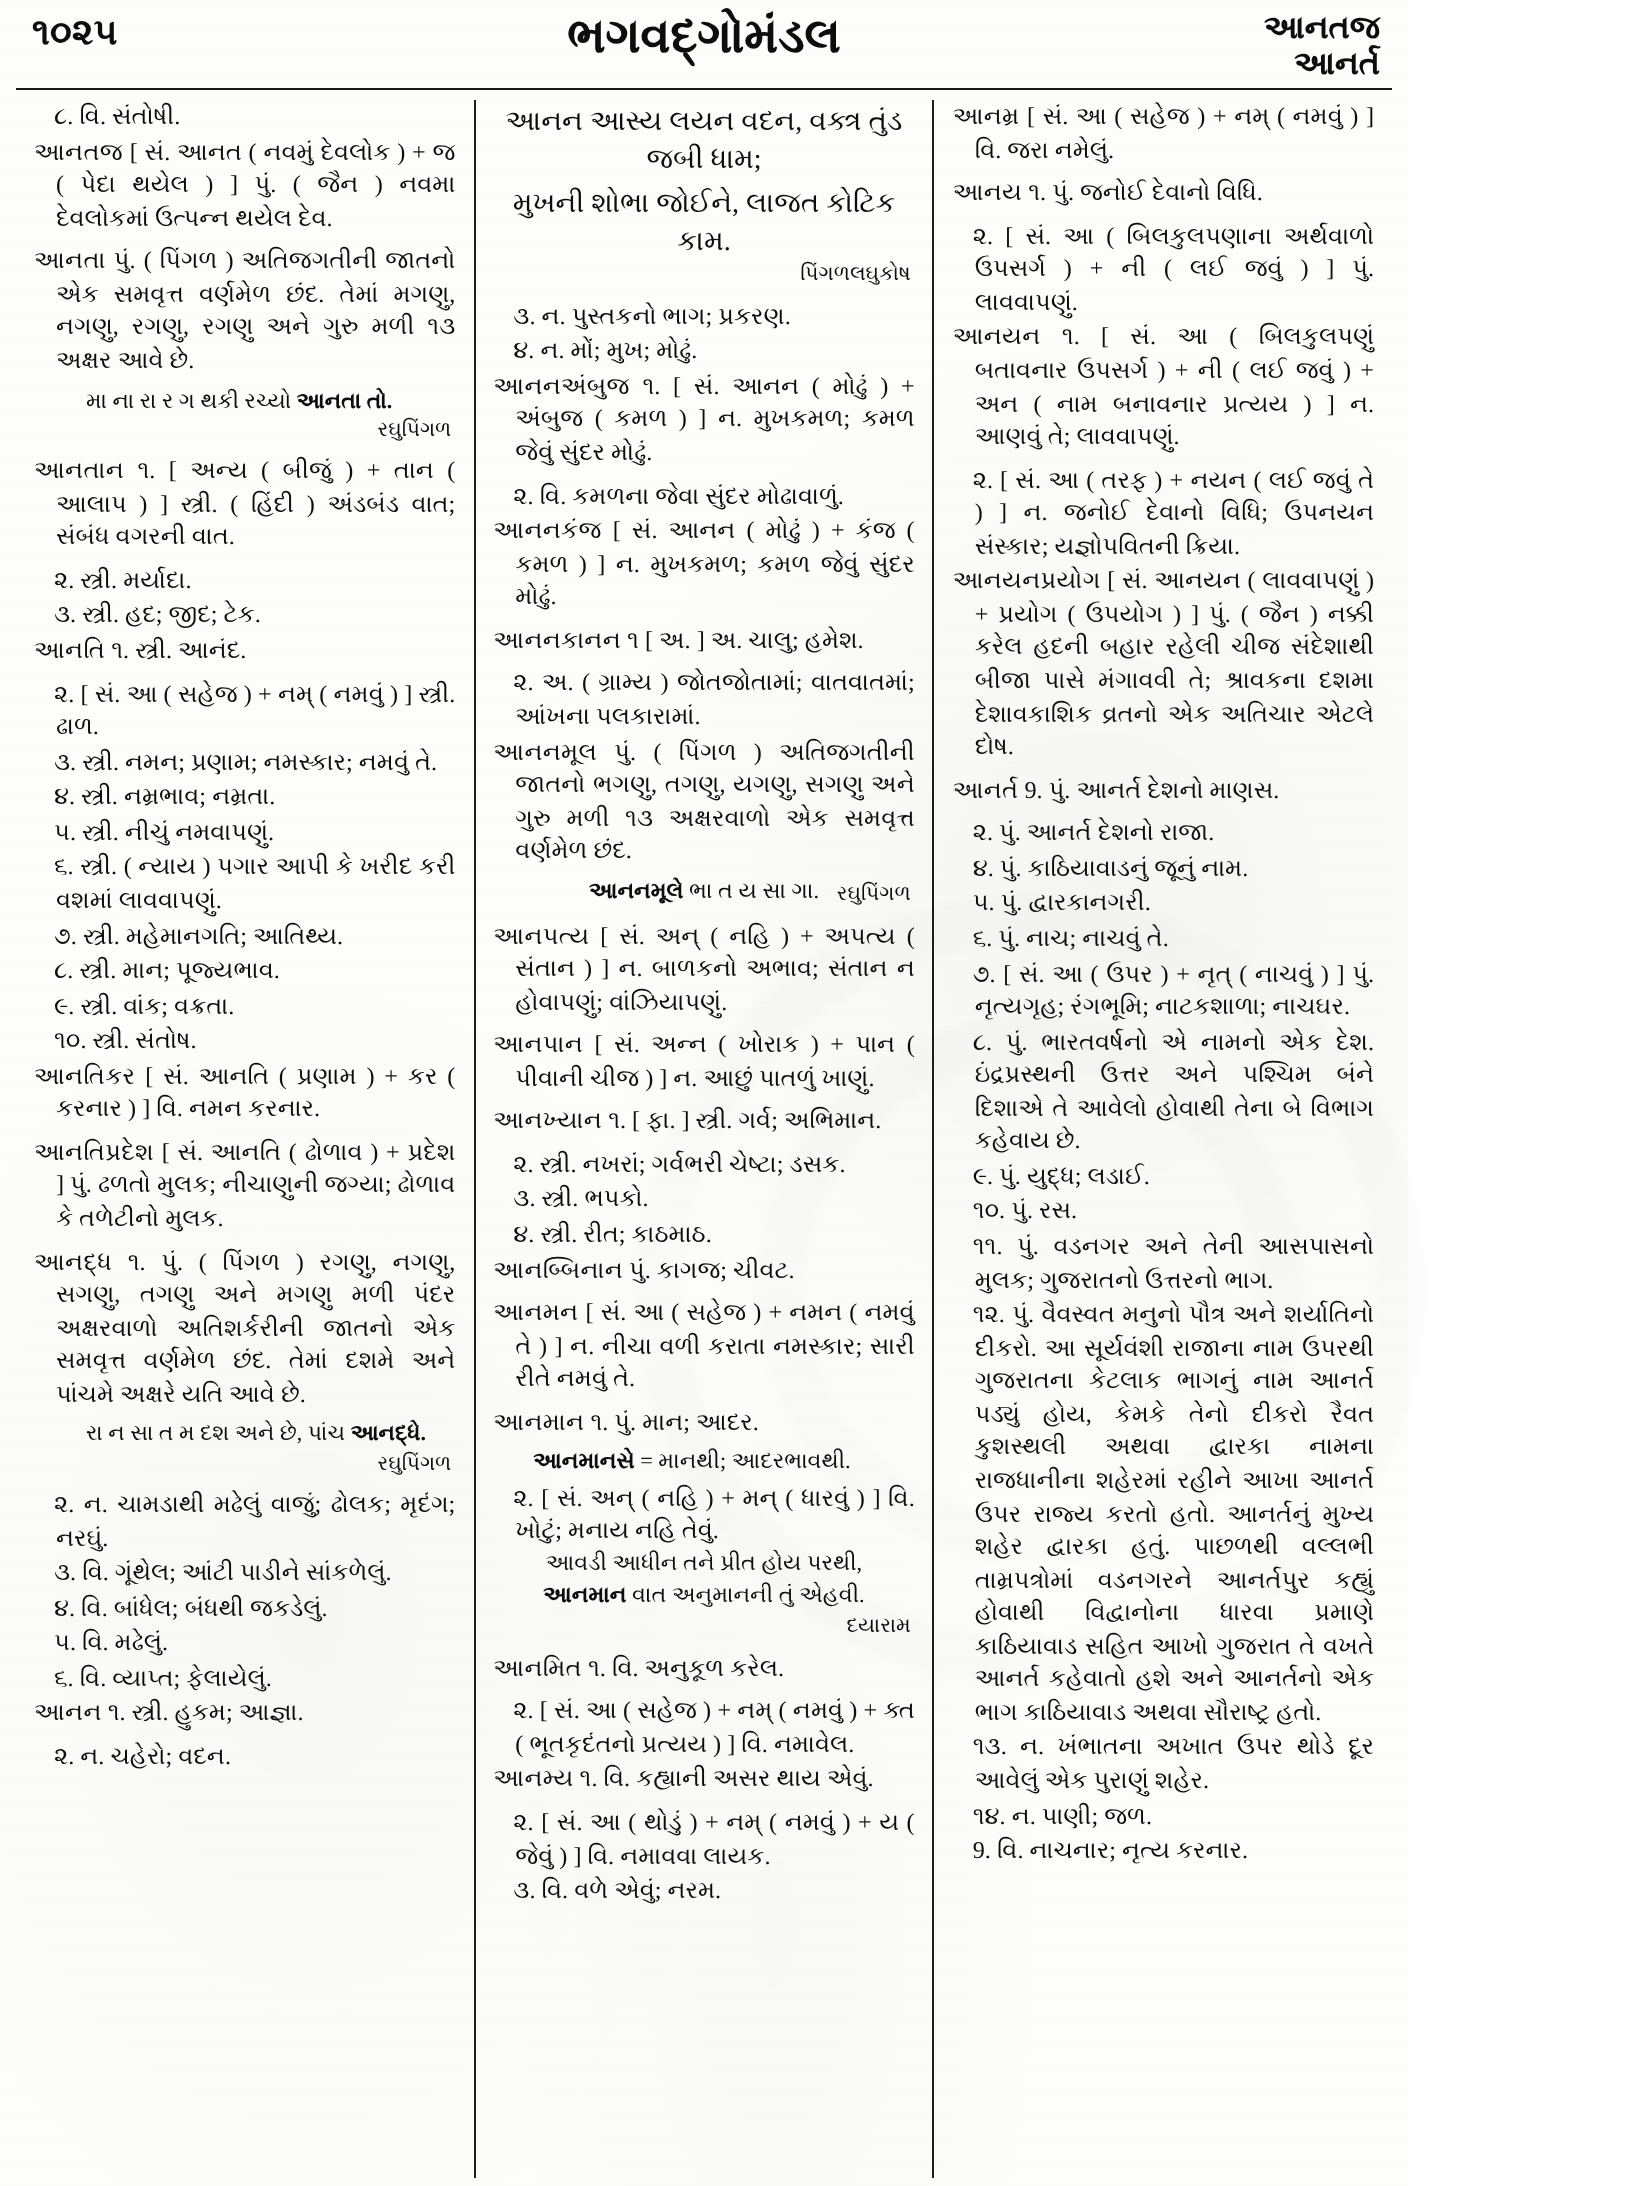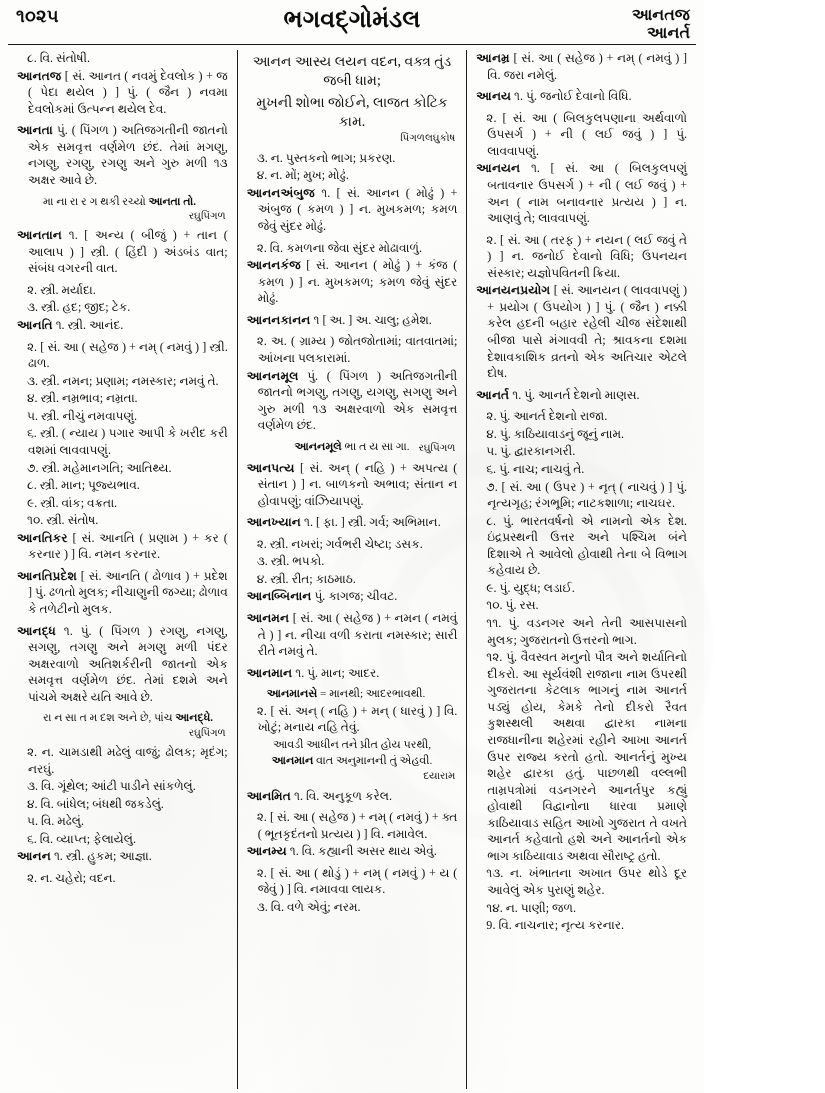--- a/index.html
+++ b/index.html
@@ -112,21 +112,21 @@
   .entry.hang { text-indent: -11px; }
   .sense {
     margin: 0 0 1.0px 0;
     font-size: 12.1px;
     line-height: 1.37;
     text-align: justify;
     padding-left: 11px;
     text-indent: -1px;
   }
   .hw {
-    font-weight: bold;
+    font-weight: normal;
     letter-spacing: .15px;
   }
   .verse {
     margin: 2px 0 0 0;
     font-size: 14px;
     line-height: 1.38;
     text-align: center;
     padding: 0 4px;
   }
   .verse-ind {
@@ -239,20 +239,21 @@
         <p class="sense">૪. ન. મોં; મુખ; મોઢું.</p>
         <p class="entry hang"><span class="hw">આનનઅંબુજ</span><span> ૧. [ સં. આનન ( મોઢું ) + અંબુજ ( કમળ ) ] ન. મુખકમળ; કમળ જેવું સુંદર મોઢું.</span></p>
         <p class="sense">૨. વિ. કમળના જેવા સુંદર મોઢાવાળું.</p>
         <p class="entry hang"><span class="hw">આનનકંજ</span><span> [ સં. આનન ( મોઢું ) + કંજ ( કમળ ) ] ન. મુખકમળ; કમળ જેવું સુંદર મોઢું.</span></p>
         <p class="entry hang"><span class="hw">આનનકાનન</span><span> ૧ [ અ. ] અ. ચાલુ; હમેશ.</span></p>
         <p class="sense">૨. અ. ( ગ્રામ્ય ) જોતજોતામાં; વાતવાતમાં; આંખના પલકારામાં.</p>
         <p class="entry hang"><span class="hw">આનનમૂલ</span><span> પું. ( પિંગળ ) અતિજગતીની જાતનો ભગણુ, તગણુ, યગણુ, સગણુ અને ગુરુ મળી ૧૩ અક્ષરવાળો એક સમવૃત્ત વર્ણમેળ છંદ.</span></p>
         <p class="example-c"><span class="b">આનનમૂલે</span> ભા ત ય સા ગા.</p>
         <span class="cite" style="display: block; margin-top: -14px;">રઘુપિંગળ</span>
         <p class="entry hang"><span class="hw">આનપત્ય</span><span> [ સં. અન્ ( નહિ ) + અપત્ય ( સંતાન ) ] ન. બાળકનો અભાવ; સંતાન ન હોવાપણું; વાંઝિયાપણું.</span></p>
+        <p class="entry hang"><span class="hw">આનપાન</span><span> [ સં. અન્ન ( ખોરાક ) + પાન ( પીવાની ચીજ ) ] ન. આછું પાતળું ખાણું.</span></p>
         <p class="entry hang"><span class="hw">આનખ્યાન</span><span> ૧. [ ફા. ] સ્ત્રી. ગર્વ; અભિમાન.</span></p>
         <p class="sense">૨. સ્ત્રી. નખરાં; ગર્વભરી ચેષ્ટા; ડસક.</p>
         <p class="sense">૩. સ્ત્રી. ભપકો.</p>
         <p class="sense">૪. સ્ત્રી. રીત; કાઠમાઠ.</p>
         <p class="entry hang"><span class="hw">આનબ્બિનાન</span><span> પું. કાગજ; ચીવટ.</span></p>
         <p class="entry hang"><span class="hw">આનમન</span><span> [ સં. આ ( સહેજ ) + નમન ( નમવું તે ) ] ન. નીચા વળી કરાતા નમસ્કાર; સારી રીતે નમવું તે.</span></p>
         <p class="entry hang"><span class="hw">આનમાન</span><span> ૧. પું. માન; આદર.</span></p>
         <p class="example"><span class="b">આનમાનસે</span> = માનથી; આદરભાવથી.</p>
         <p class="sense">૨. [ સં. અન્ ( નહિ ) + મન્ ( ધારવું ) ] વિ. ખોટું; મનાય નહિ તેવું.</p>
         <p class="example-c">આવડી આધીન તને પ્રીત હોય પરથી,</p>
@@ -265,21 +266,21 @@
         <p class="sense">૩. વિ. વળે એવું; નરમ.</p>
       </div>
     <div class="rule"></div>
     <div class="col" id="col-3">
         <p class="entry hang"><span class="hw">આનમ્ર</span><span> [ સં. આ ( સહેજ ) + નમ્ ( નમવું ) ] વિ. જરા નમેલું.</span></p>
         <p class="entry hang"><span class="hw">આનય</span><span> ૧. પું. જનોઈ દેવાનો વિધિ.</span></p>
         <p class="sense">૨. [ સં. આ ( બિલકુલપણાના અર્થવાળો ઉપસર્ગ ) + ની ( લઈ જવું ) ] પું. લાવવાપણું.</p>
         <p class="entry hang"><span class="hw">આનયન</span><span> ૧. [ સં. આ ( બિલકુલપણું બતાવનાર ઉપસર્ગ ) + ની ( લઈ જવું ) + અન ( નામ બનાવનાર પ્રત્યય ) ] ન. આણવું તે; લાવવાપણું.</span></p>
         <p class="sense">૨. [ સં. આ ( તરફ ) + નયન ( લઈ જવું તે ) ] ન. જનોઈ દેવાનો વિધિ; ઉપનયન સંસ્કાર; યજ્ઞોપવિતની ક્રિયા.</p>
         <p class="entry hang"><span class="hw">આનયનપ્રયોગ</span><span> [ સં. આનયન ( લાવવાપણું ) + પ્રયોગ ( ઉપયોગ ) ] પું. ( જૈન ) નક્કી કરેલ હદની બહાર રહેલી ચીજ સંદેશાથી બીજા પાસે મંગાવવી તે; શ્રાવકના દશમા દેશાવકાશિક વ્રતનો એક અતિચાર એટલે દોષ.</span></p>
-        <p class="entry hang"><span class="hw">આનર્ત</span><span> ૧. પું. આનર્ત દેશનો માણસ.</span></p>
+        <p class="entry hang"><span class="hw">આનર્ત</span><span> 9. પું. આનર્ત દેશનો માણસ.</span></p>
         <p class="sense">૨. પું. આનર્ત દેશનો રાજા.</p>
         <p class="sense">૪. પું. કાઠિયાવાડનું જૂનું નામ.</p>
         <p class="sense">૫. પું. દ્વારકાનગરી.</p>
         <p class="sense">૬. પું. નાચ; નાચવું તે.</p>
         <p class="sense">૭. [ સં. આ ( ઉપર ) + નૃત્ ( નાચવું ) ] પું. નૃત્યગૃહ; રંગભૂમિ; નાટકશાળા; નાચઘર.</p>
         <p class="sense">૮. પું. ભારતવર્ષનો એ નામનો એક દેશ. ઇંદ્રપ્રસ્થની ઉત્તર અને પશ્ચિમ બંને દિશાએ તે આવેલો હોવાથી તેના બે વિભાગ કહેવાય છે.</p>
         <p class="sense">૯. પું. યુદ્ધ; લડાઈ.</p>
         <p class="sense">૧૦. પું. રસ.</p>
         <p class="sense">૧૧. પું. વડનગર અને તેની આસપાસનો મુલક; ગુજરાતનો ઉત્તરનો ભાગ.</p>
         <p class="sense">૧૨. પું. વૈવસ્વત મનુનો પૌત્ર અને શર્યાતિનો દીકરો. આ સૂર્યવંશી રાજાના નામ ઉપરથી ગુજરાતના કેટલાક ભાગનું નામ આનર્ત પડ્યું હોય, કેમકે તેનો દીકરો રૈવત કુશસ્થલી અથવા દ્વારકા નામના રાજધાનીના શહેરમાં રહીને આખા આનર્ત ઉપર રાજ્ય કરતો હતો. આનર્તનું મુખ્ય શહેર દ્વારકા હતું. પાછળથી વલ્લભી તામ્રપત્રોમાં વડનગરને આનર્તપુર કહ્યું હોવાથી વિદ્વાનોના ધારવા પ્રમાણે કાઠિયાવાડ સહિત આખો ગુજરાત તે વખતે આનર્ત કહેવાતો હશે અને આનર્તનો એક ભાગ કાઠિયાવાડ અથવા સૌરાષ્ટ્ર હતો.</p>

